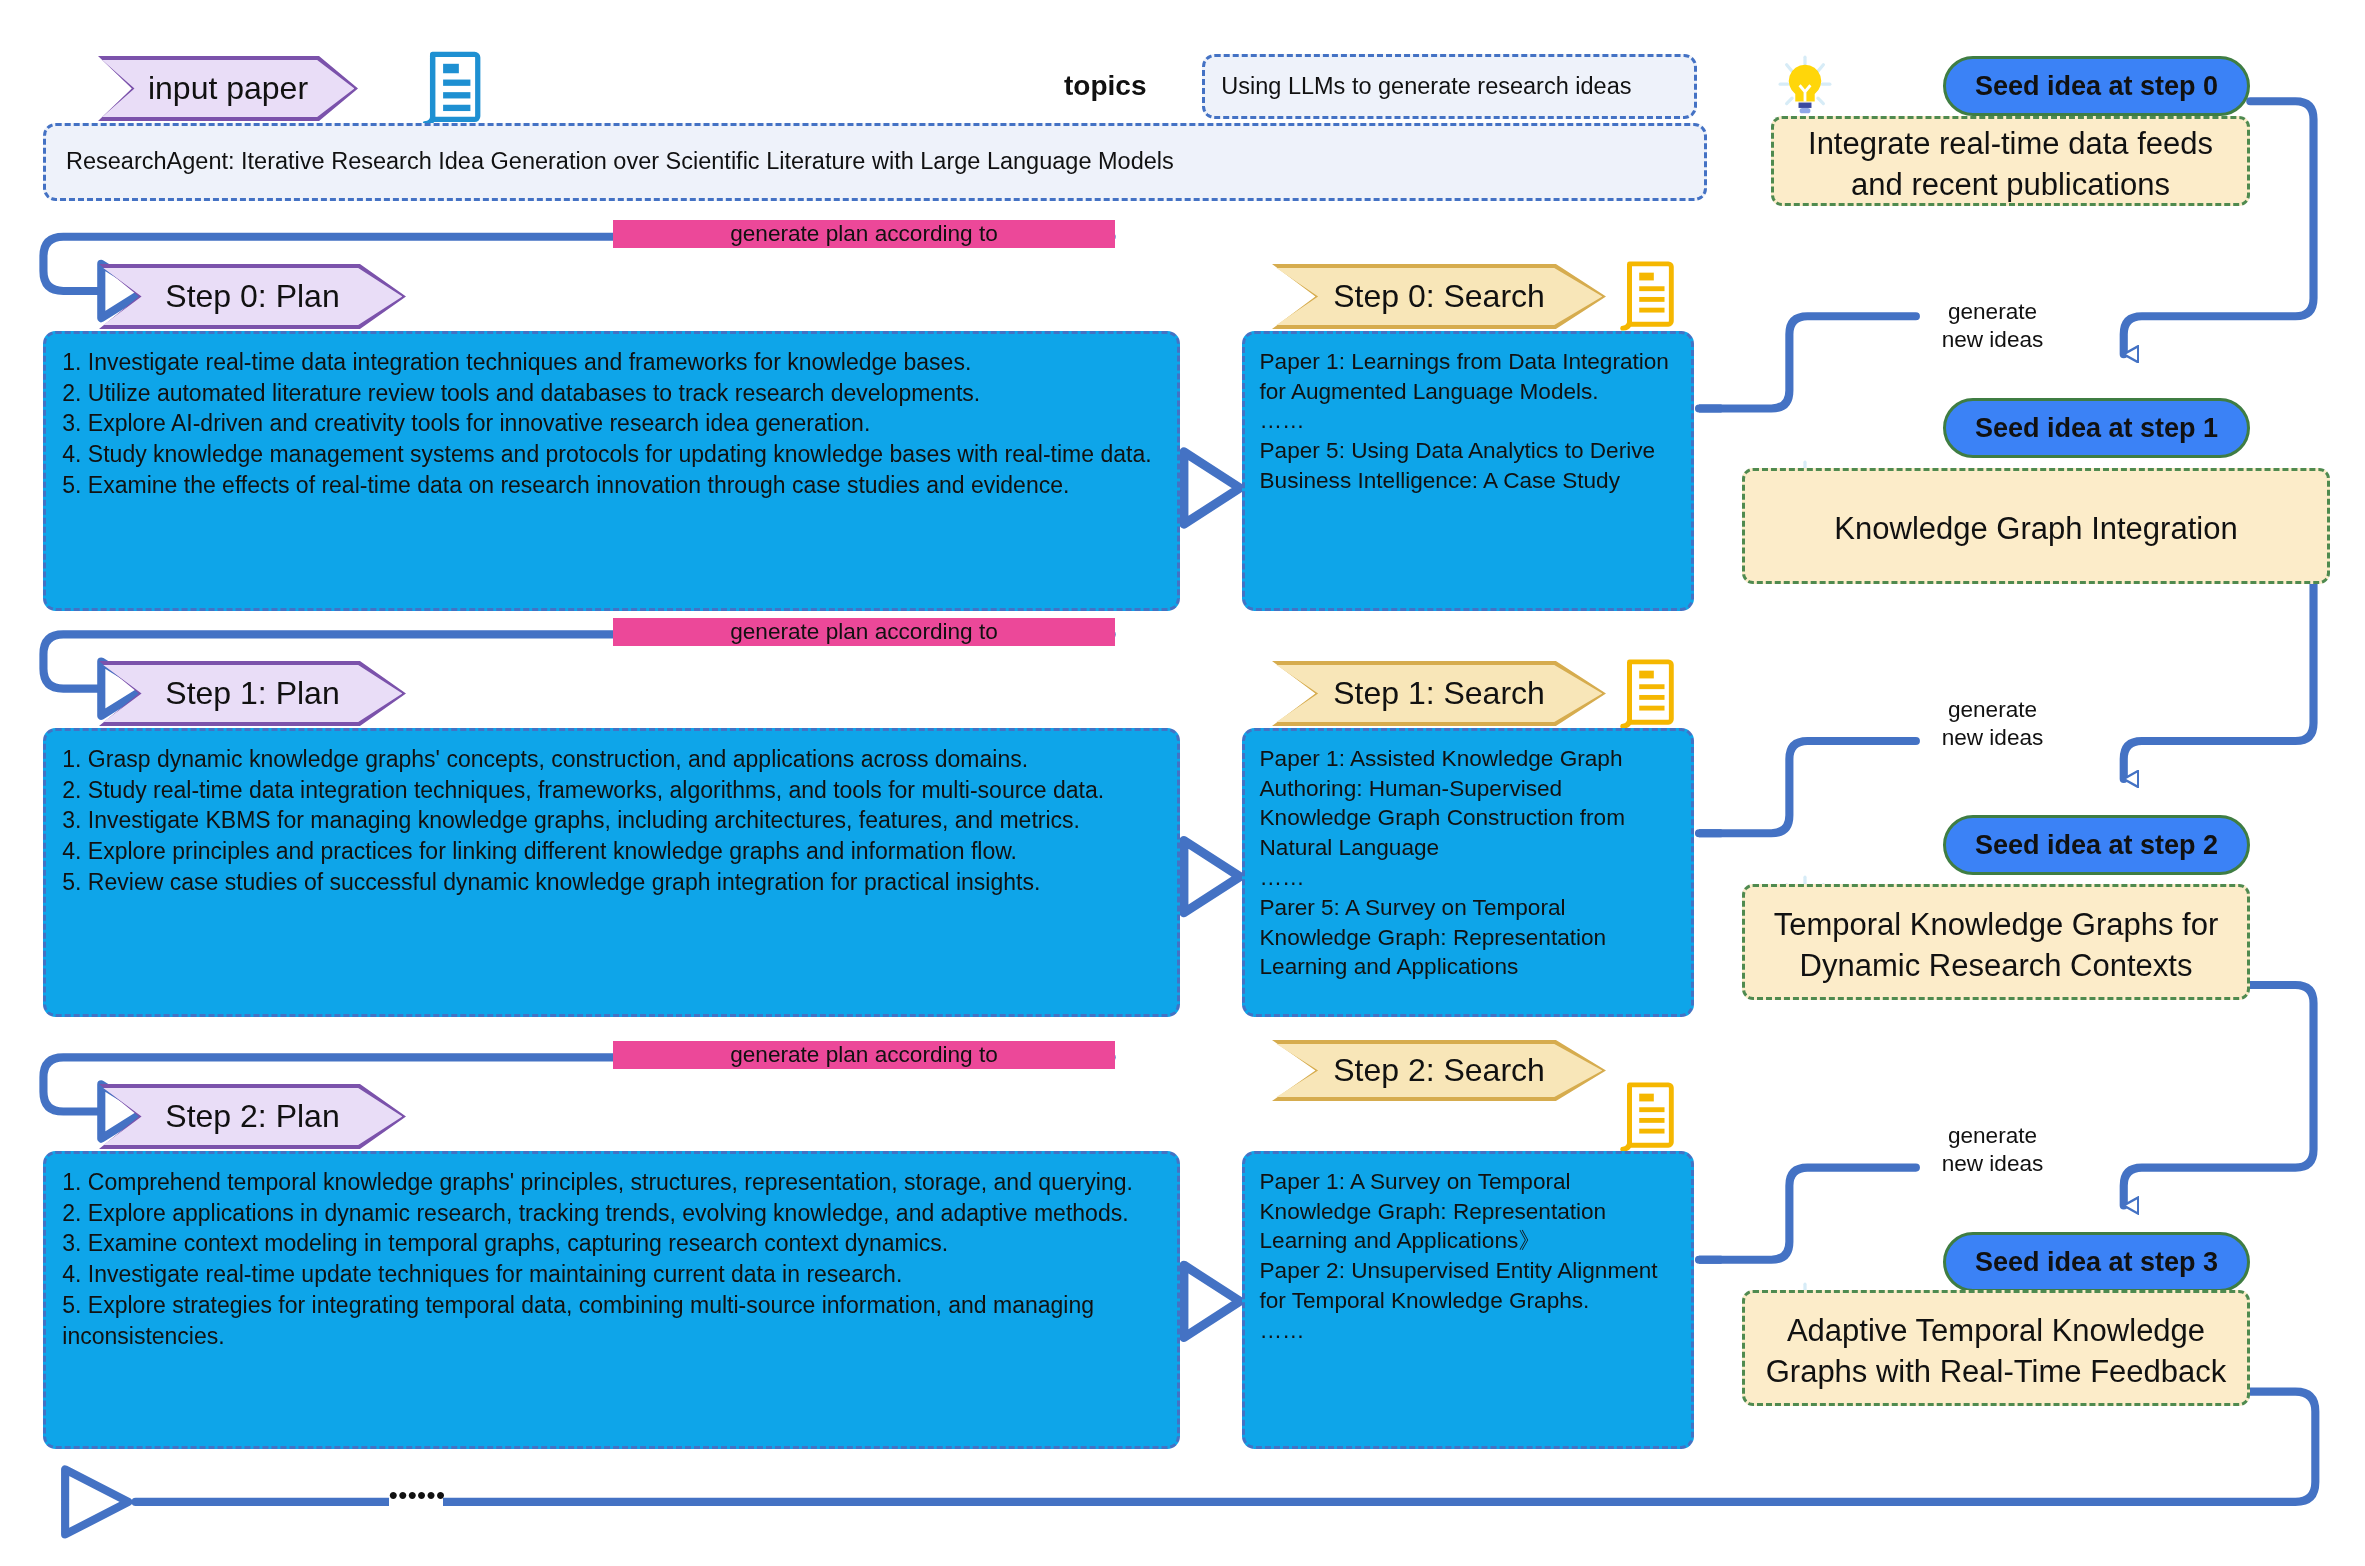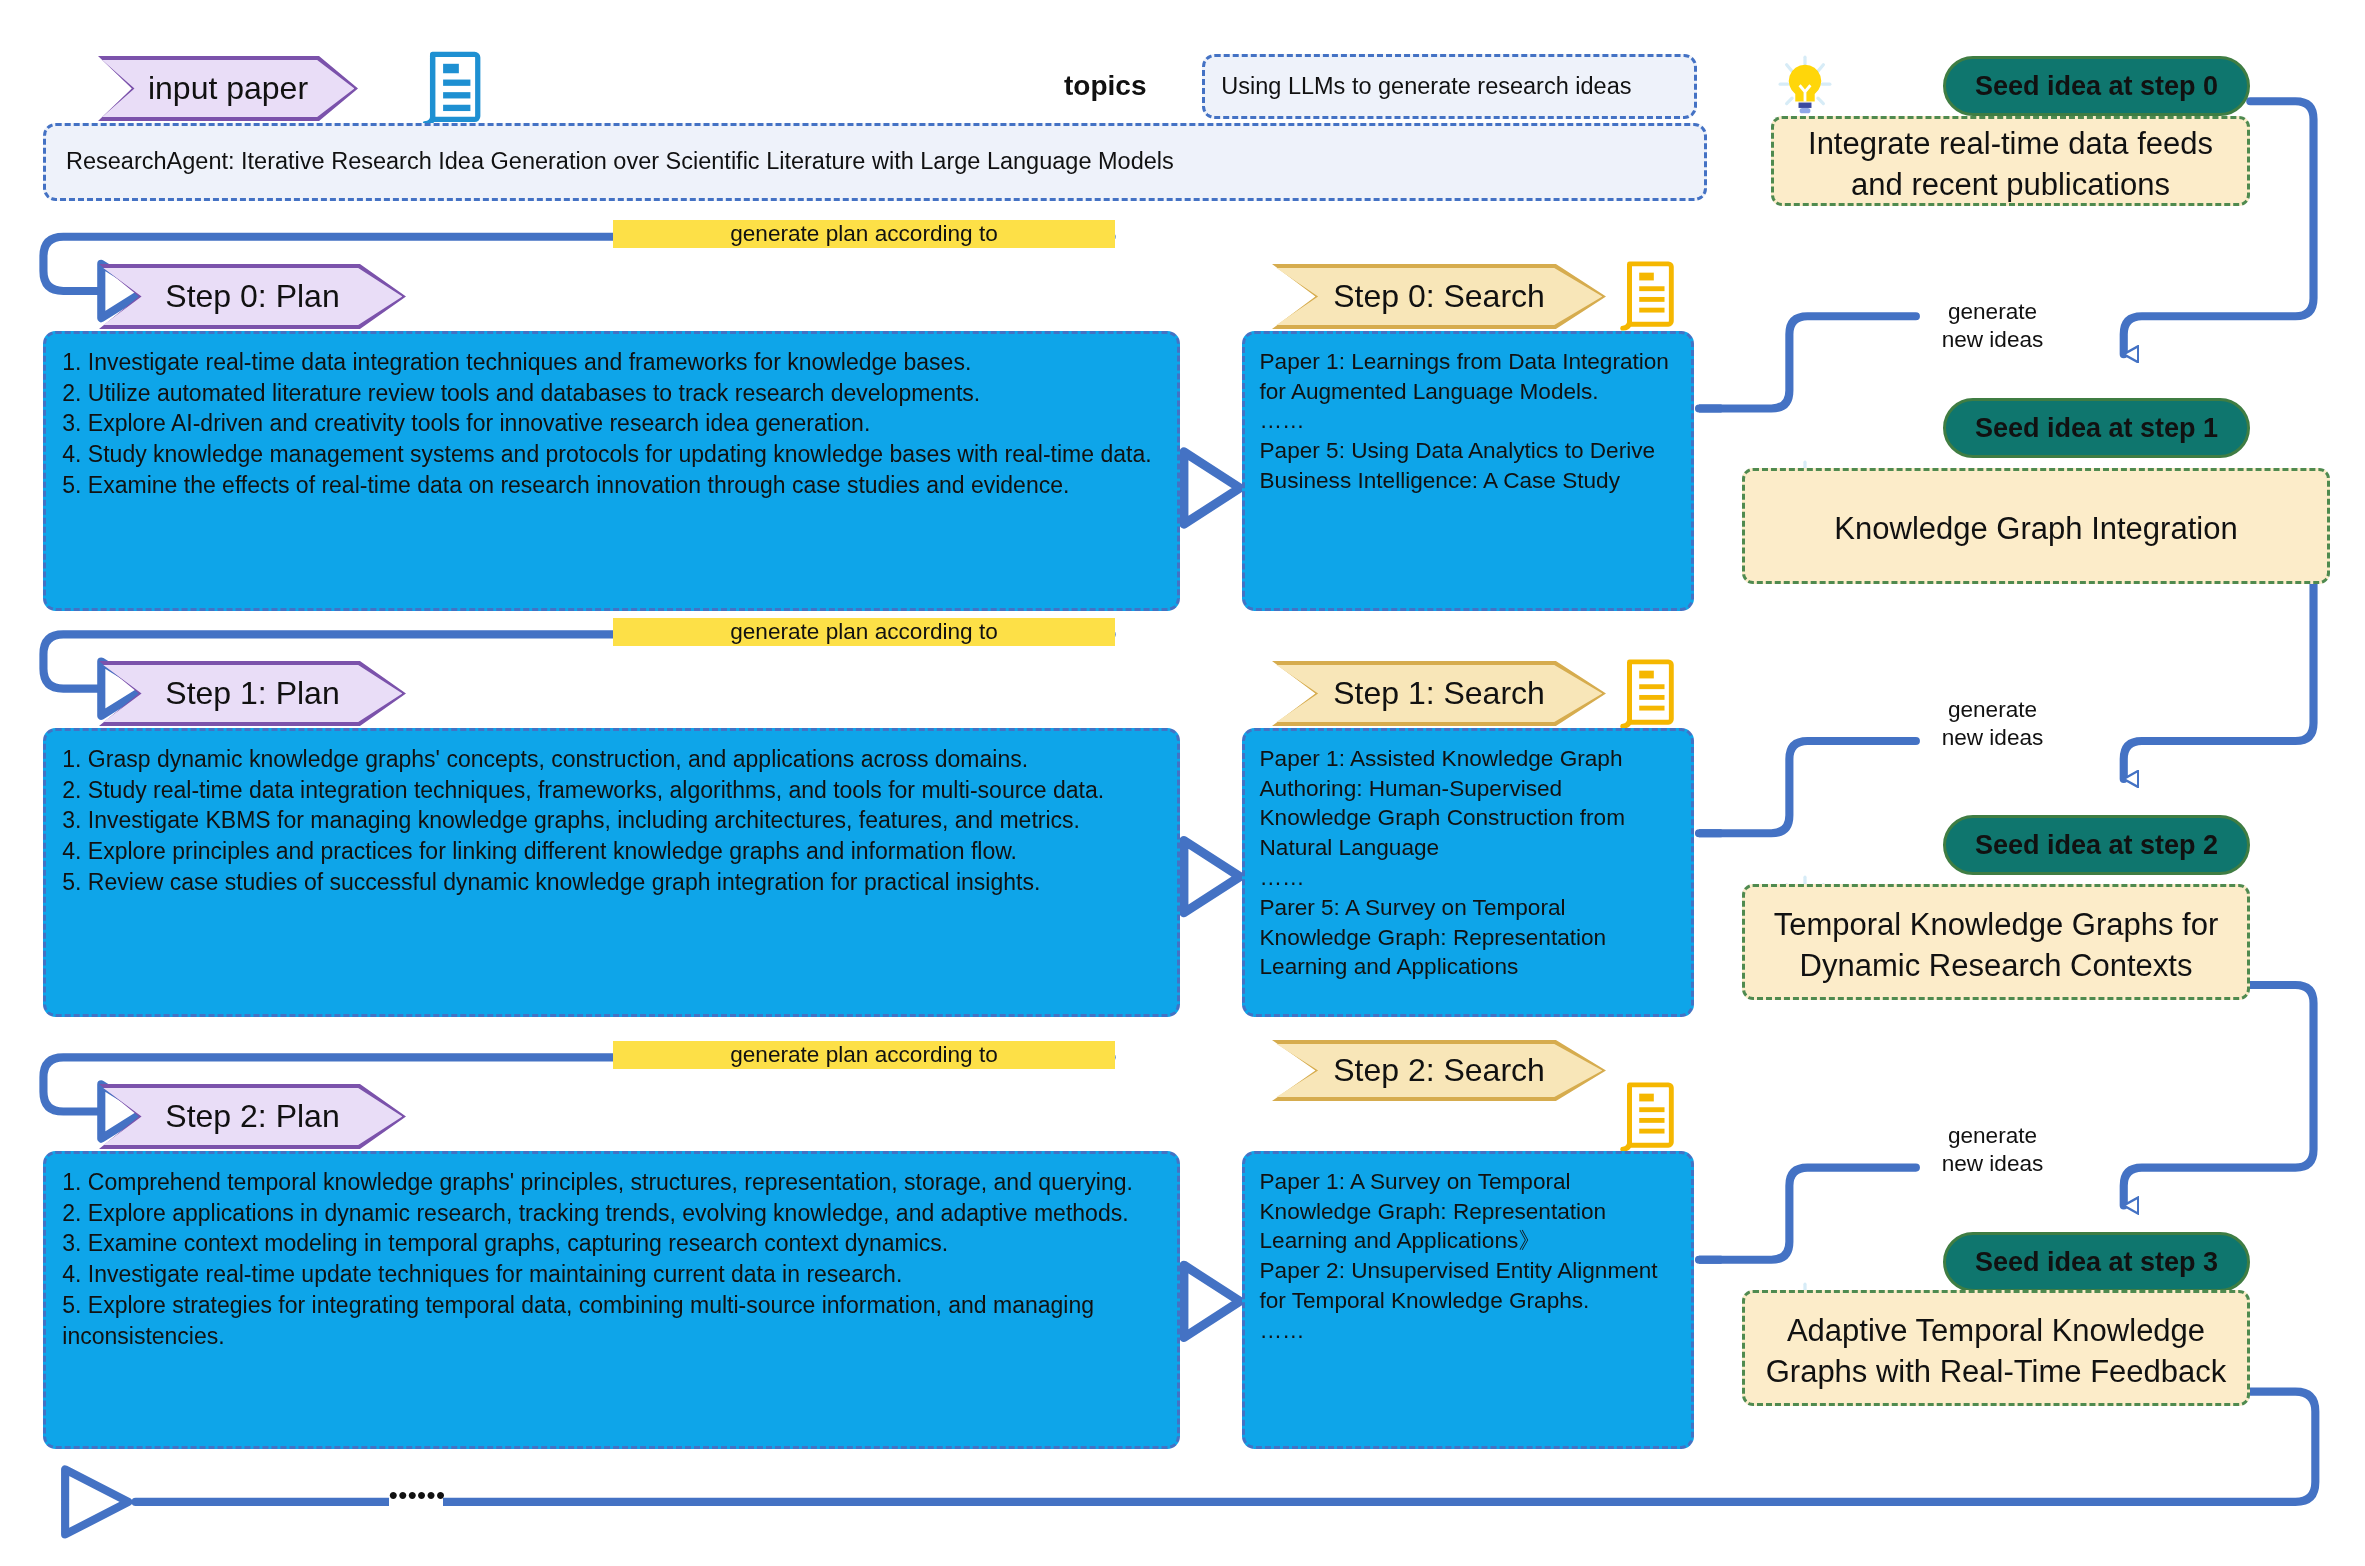--- a/index.html
+++ b/index.html
@@ -19,21 +19,21 @@
     background:#0ea5e9;
   }
   .dash-green{
     border:3.6px dashed #4f8a4f;
     border-radius:11px;
     background:#fcecc9;
   }
   .pill-green{
     border:3.6px solid #3f7d43;
     border-radius:36px;
-    background:#0f766e;
+    background:#3b82f6;
     display:flex;align-items:center;justify-content:center;
     font-weight:bold;
     color:#111;
   }
 
   
   .chev{
     display:flex;align-items:center;justify-content:center;
     box-sizing:border-box;
     clip-path:polygon(0% 0%, 85% 0%, 100% 50%, 85% 100%, 0% 100%, 13% 50%);
@@ -45,21 +45,21 @@
   .chev-gold{background:#d6ac4e;}
   .chev-gold-in{background:#f8e6b8;}
   .chev-label{position:absolute;inset:0;display:flex;align-items:center;justify-content:center;z-index:3;}
 
   
   .body-text{font-size:22.6px;line-height:1.33;color:#111;}
   .plan-text{font-size:23px;line-height:1.34;color:#111;padding:12.7px 16.3px 9px 16.3px;}
   .search-text{font-size:22.6px;line-height:1.32;color:#111;padding:12.7px 14.5px 9px 14.5px;}
   .idea-text{font-size:31px;line-height:1.32;color:#111;display:flex;align-items:center;justify-content:center;text-align:center;padding:3.6px 20px;}
   .topics-label{font-size:28px;font-weight:bold;color:#111;}
-  .conn-label{font-size:22.6px;color:#111;background:#fde047;padding:0 9px;text-align:center;line-height:1.22;}
+  .conn-label{font-size:22.6px;color:#111;background:#ec4899;padding:0 9px;text-align:center;line-height:1.22;}
   .chev-title{font-size:32px;color:#111;}
   .seed-title{font-size:27px;}
   .dots{font-size:24.4px;letter-spacing:0.9px;color:#111;font-weight:bold;}
 
   svg{display:block;overflow:visible;}
 </style>
 </head>
 <body>
 
 <div id="stage">

